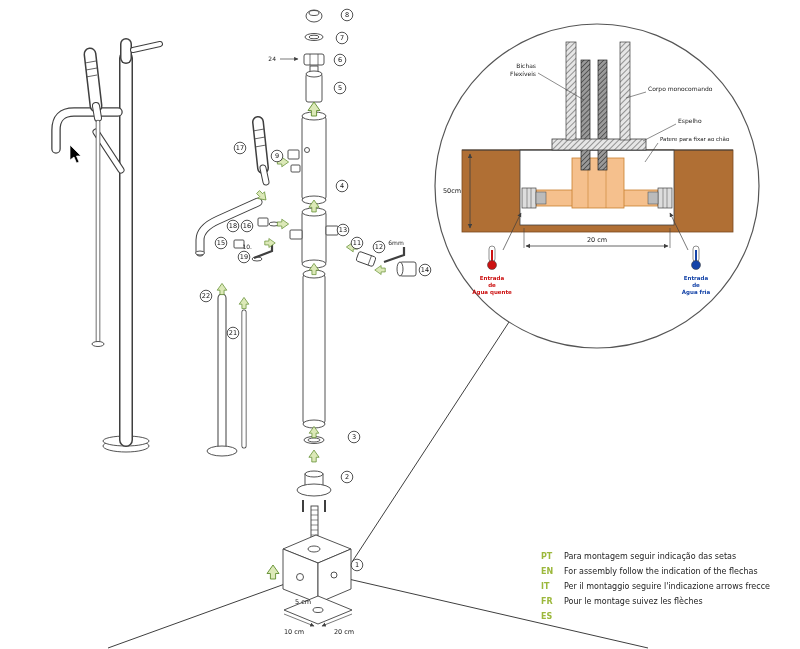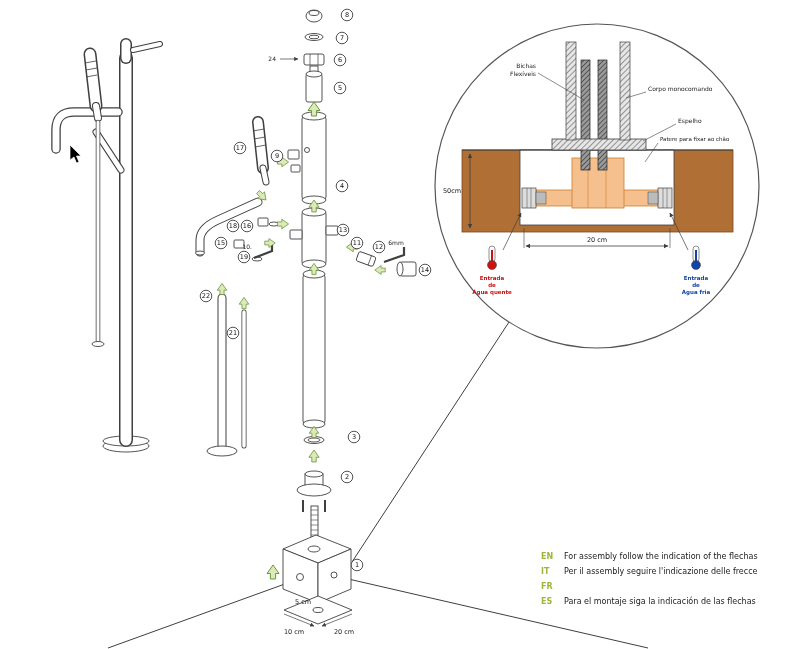--- a/index.html
+++ b/index.html
@@ -375,29 +375,33 @@
       <text class="cold" x="696" y="280" text-anchor="middle">Entrada</text>
       <text class="cold" x="696" y="287" text-anchor="middle">de</text>
       <text class="cold" x="696" y="294" text-anchor="middle">Água fria</text>
     </g>
   </g>
 </svg>
 
 
 <div class="instructions">
   <div class="ins-row">
+    <span class="ins-code">PT</span>
+    <span class="ins-text">Para montagem seguir indicação das setas</span>
+  </div>
+  <div class="ins-row">
     <span class="ins-code">EN</span>
     <span class="ins-text">For assembly follow the indication of the flechas</span>
   </div>
   <div class="ins-row">
     <span class="ins-code">IT</span>
-    <span class="ins-text">Per il assembly seguire l'indicazione delle frecce</span>
+    <span class="ins-text">Per il montaggio seguire l'indicazione arrows frecce</span>
   </div>
   <div class="ins-row">
     <span class="ins-code">FR</span>
+    <span class="ins-text">Pour le montage suivez les flèches</span>
   </div>
   <div class="ins-row">
     <span class="ins-code">ES</span>
-    <span class="ins-text">Para el montaje siga la indicación de las flechas</span>
   </div>
 </div>
 
 </div>
 
 </body></html>

